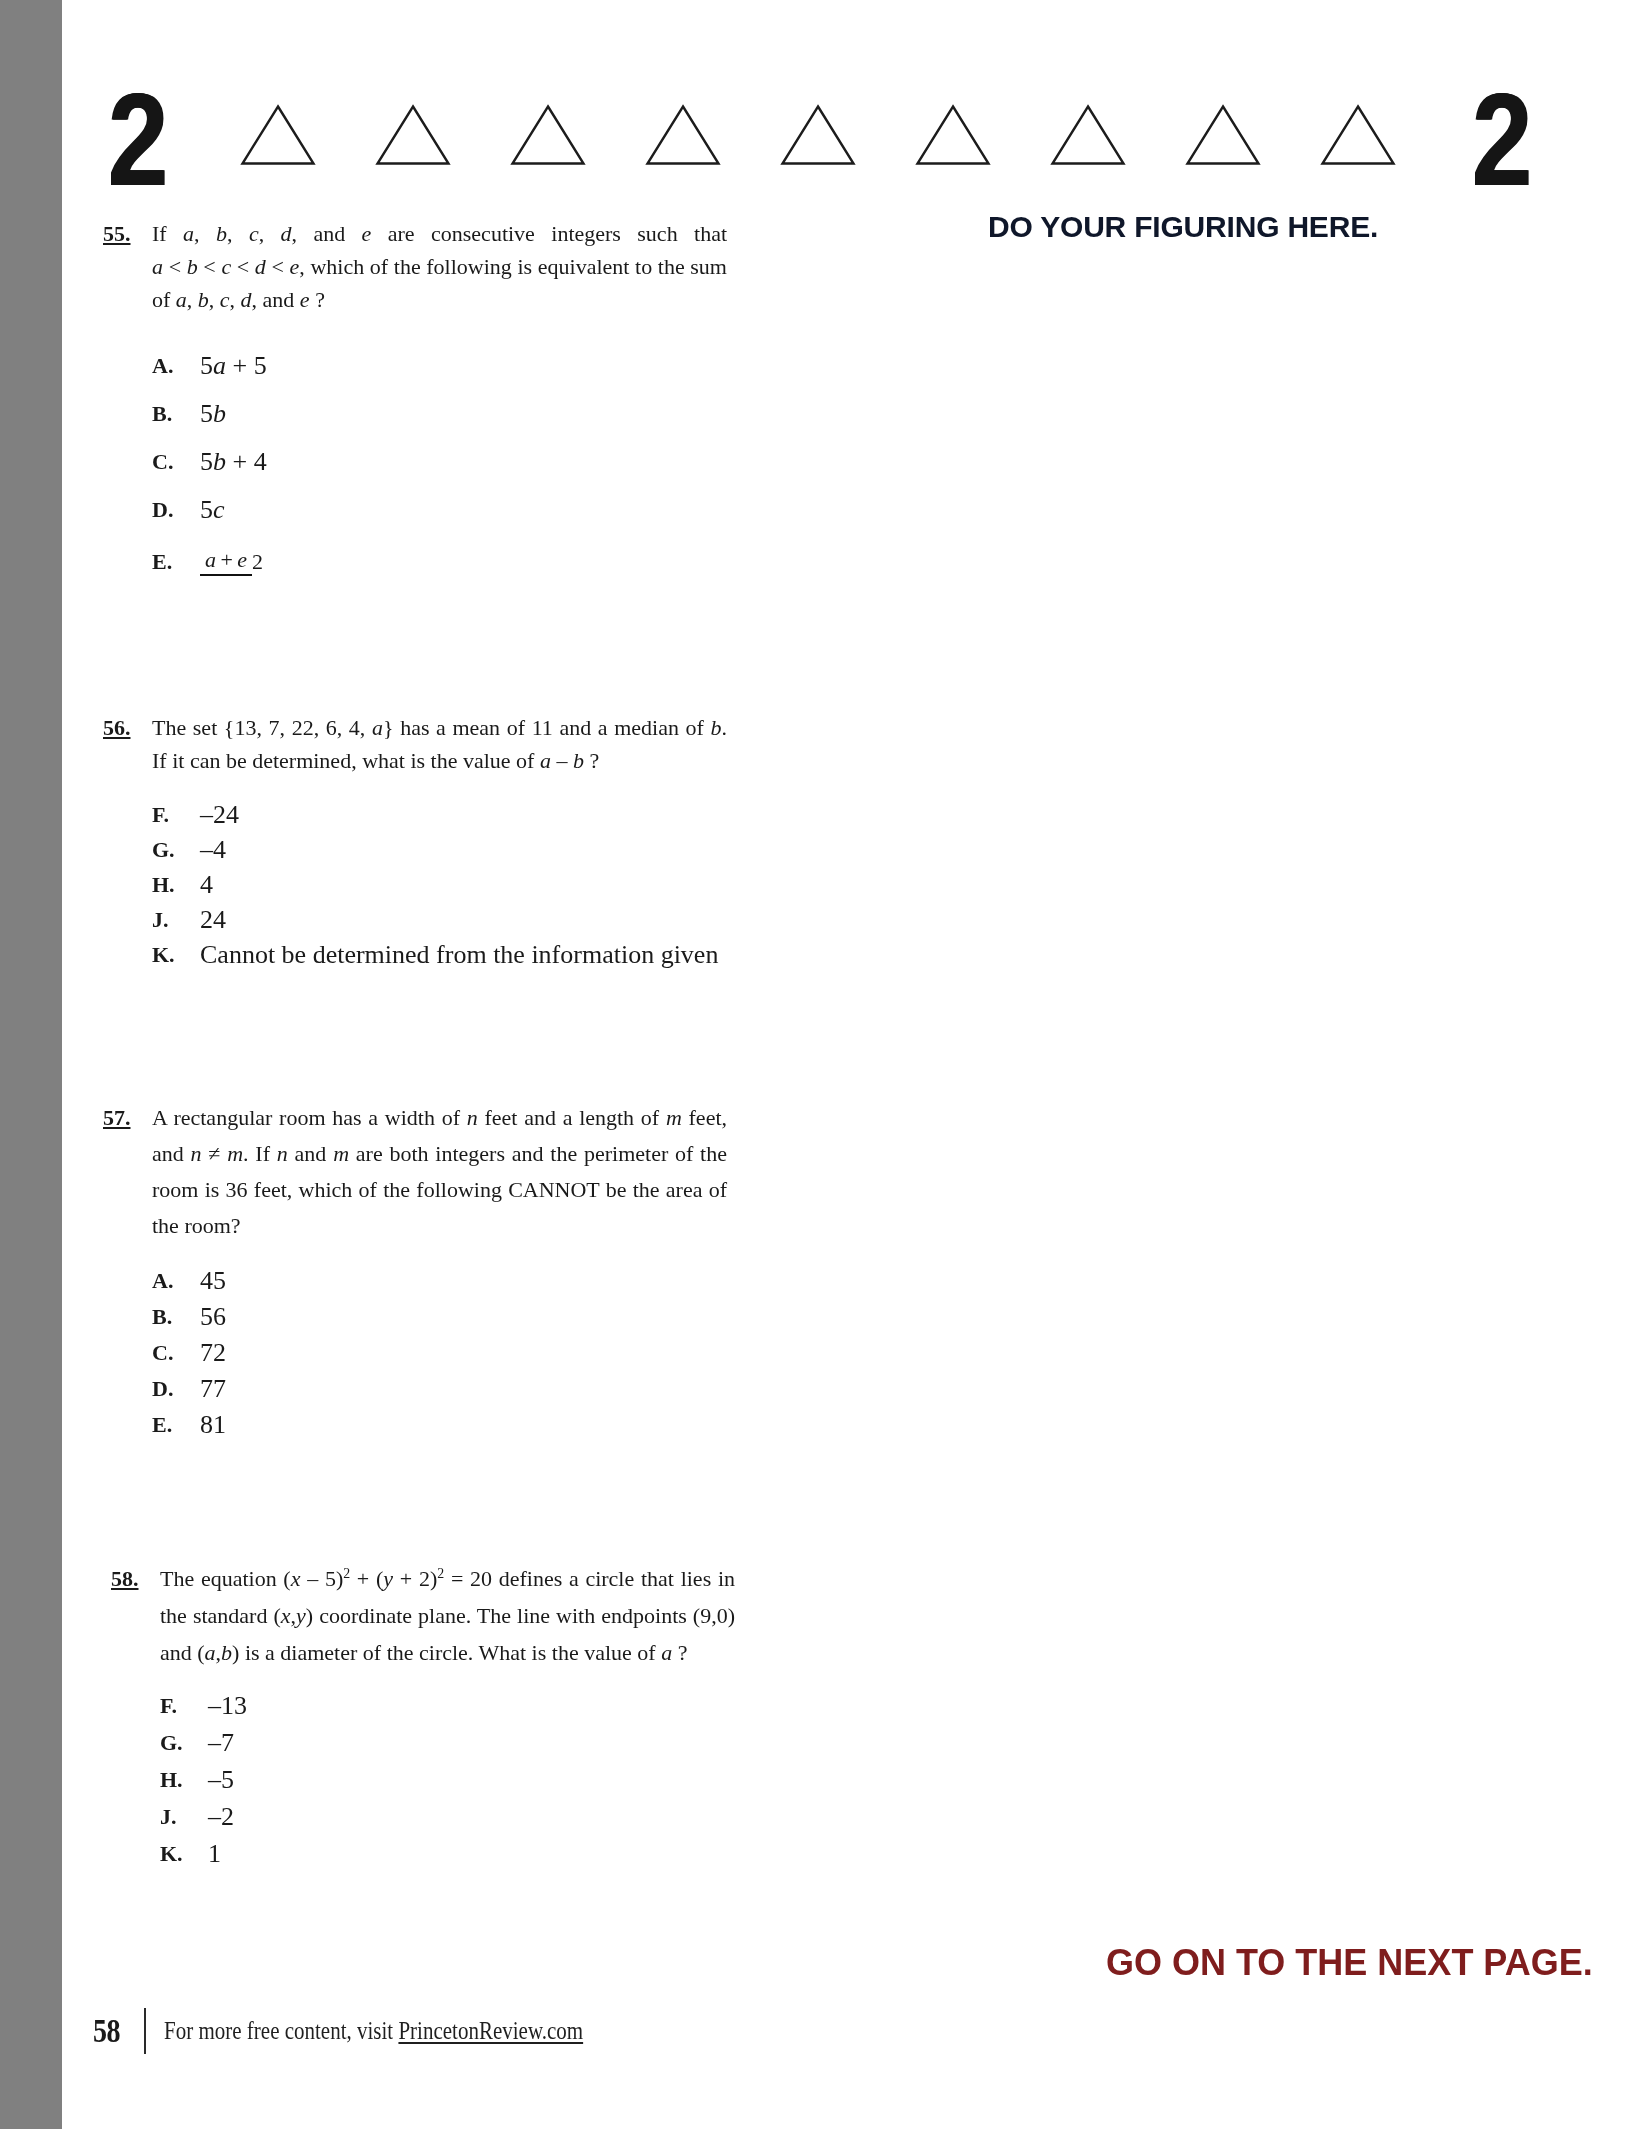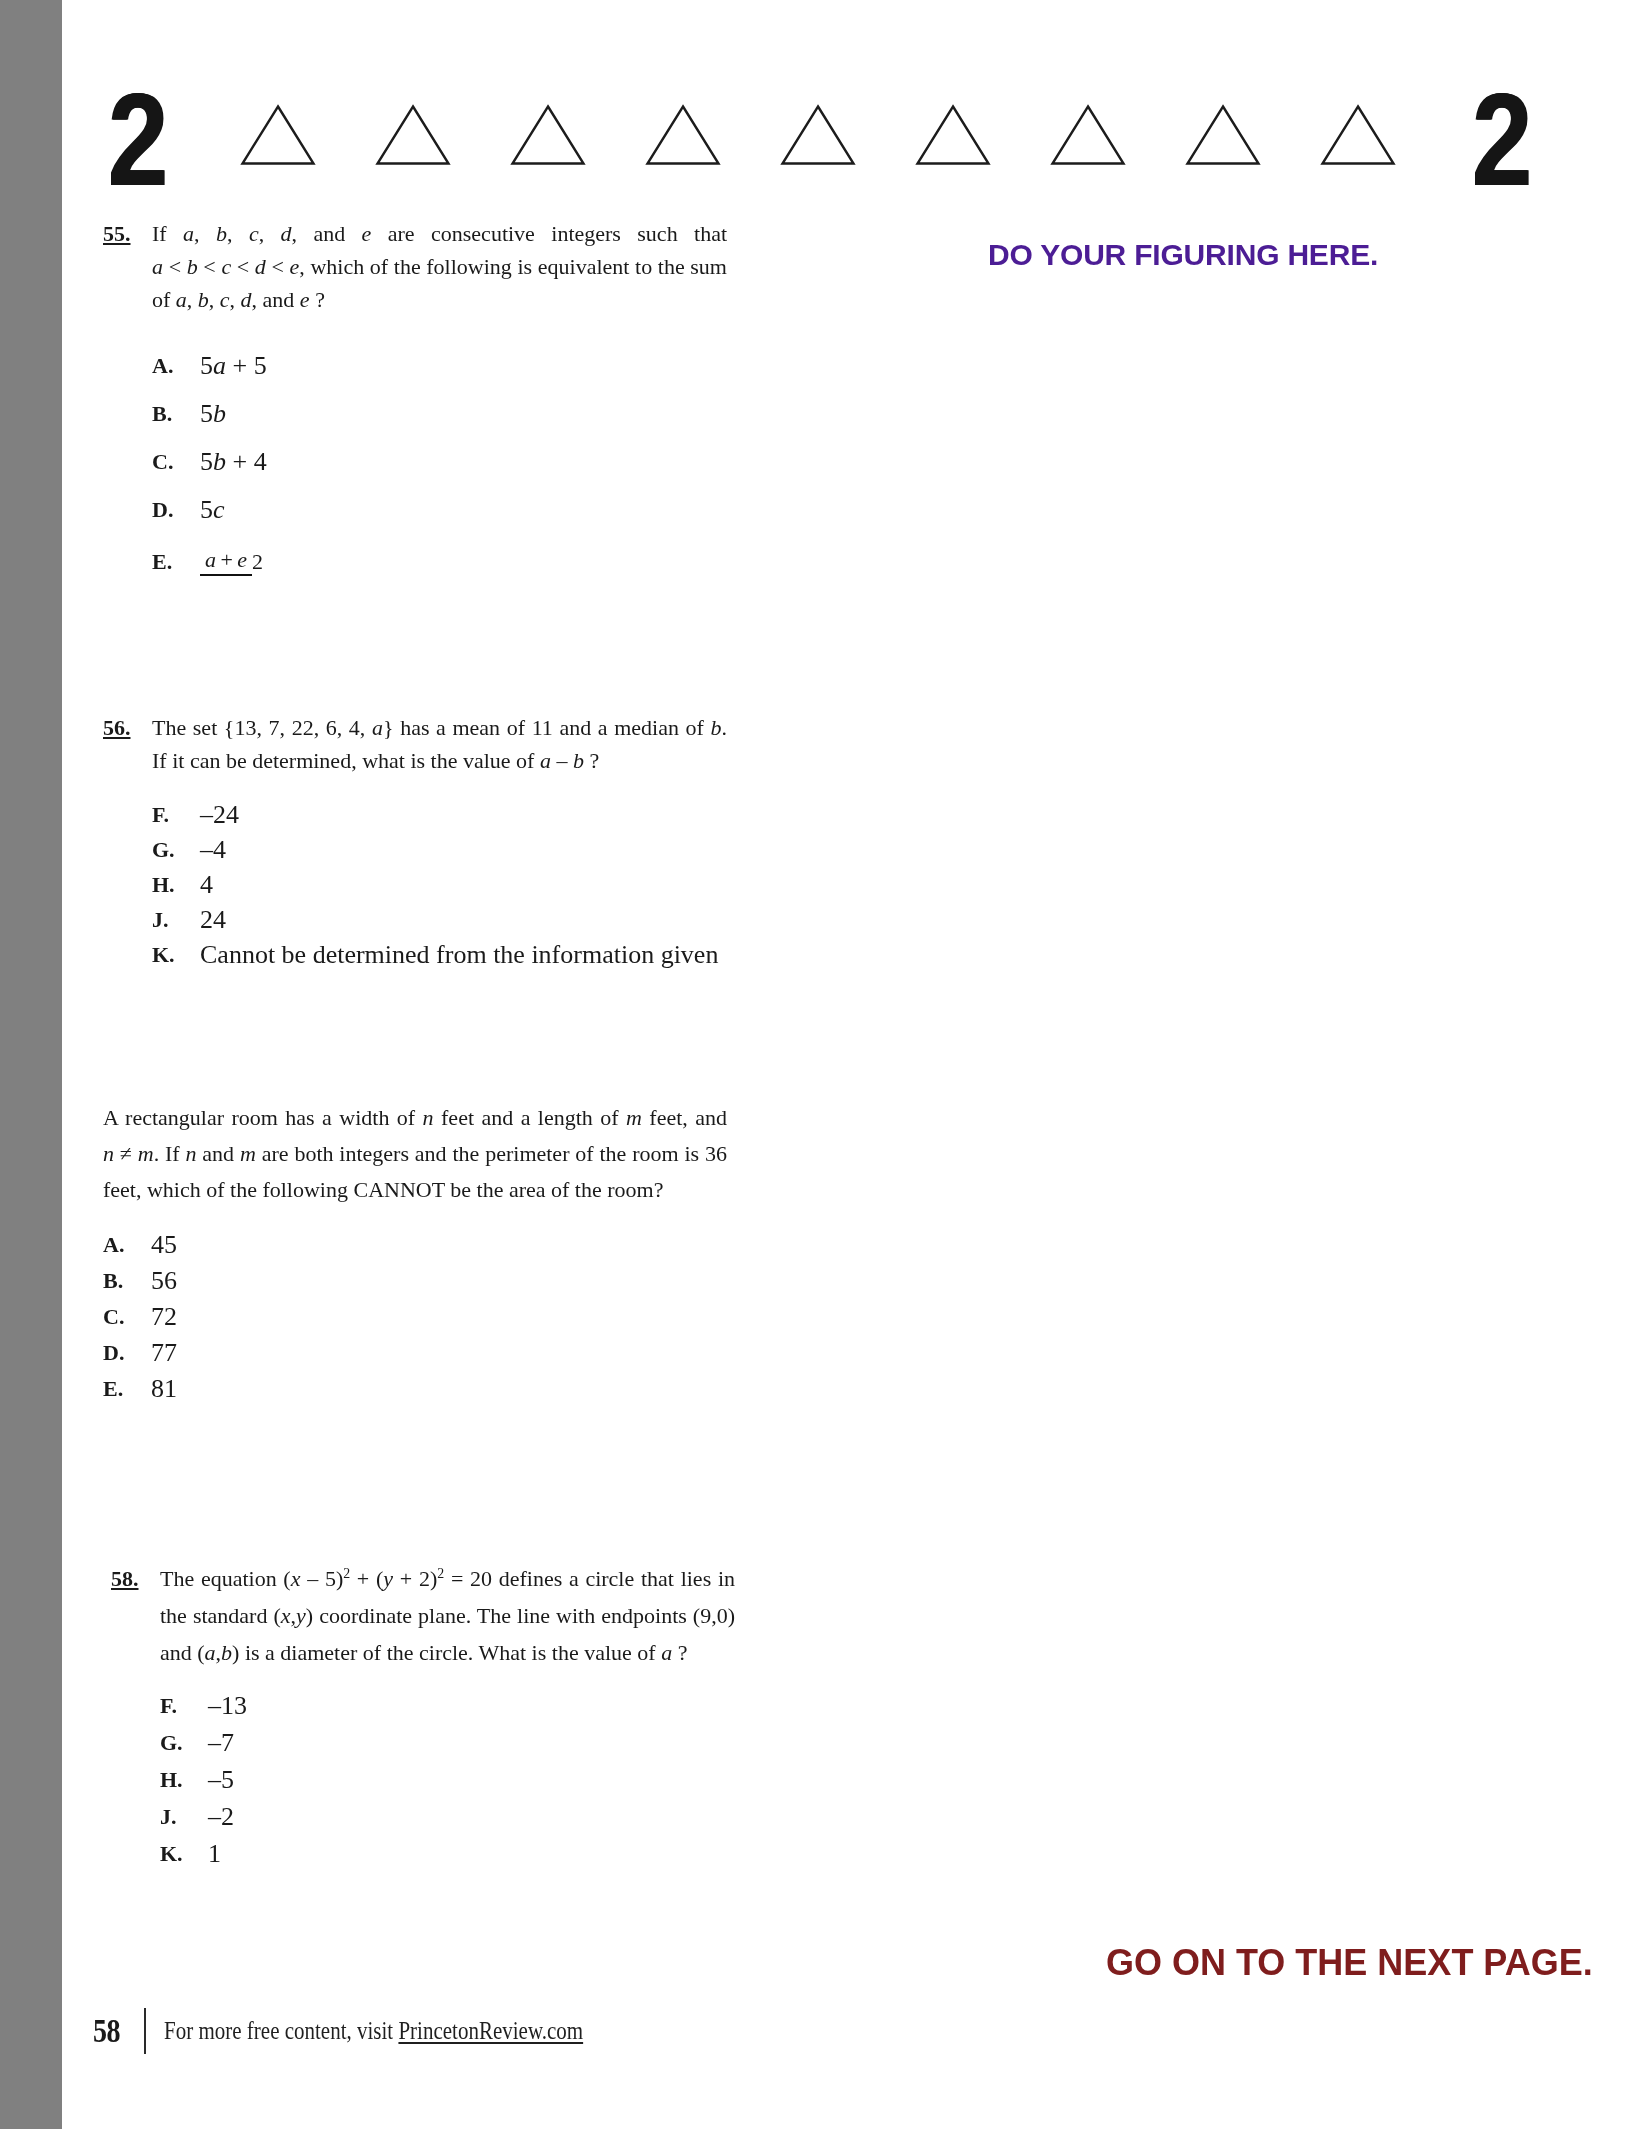--- a/index.html
+++ b/index.html
@@ -21,21 +21,21 @@
   .numeral.right { left:1472px; }
   .tri-row {
     position:absolute; left:240px; top:104px; width:1156px;
     display:flex; justify-content:space-between;
   }
   .tri-row svg { display:block; }
 
   .figuring {
     position:absolute; left:988px; top:210px;
     font-family:"Liberation Sans", sans-serif; font-weight:700;
-    font-size:30px; letter-spacing:-0.2px; color:#4c1d95; white-space:nowrap;margin-top:28px;
+    font-size:30px; letter-spacing:-0.2px; color:#0f172a; white-space:nowrap;
   }
 
   
   .q { position:absolute; left:103px; width:624px; display:flex; }
   .qnum { width:49px; flex:none; font-weight:700; font-size:22px; line-height:33px;text-decoration:underline; }
   .qbody { flex:1; min-width:0; }
   .stem { font-size:22px; line-height:33px; text-align:justify; }
   #q55 { top:217px; }
   #q56 { top:711px; }
   #q57 { top:1100px; }
@@ -175,20 +175,21 @@
               <span class="val num"><span>24</span></span>
             </div>
             <div class="choice">
               <span class="clabel">K.</span>
               <span class="val"><span>Cannot be determined from the information given</span></span>
             </div>
           </div>
         </div>
       </section>
       <section class="q" id="q57">
+        <div class="qnum">57.</div>
         <div class="qbody">
           <p class="stem"><span>A rectangular room has a width of </span><span class="it">n</span><span> feet and a length of </span><span class="it">m</span><span> feet, and </span><span class="it">n</span><span>&nbsp;≠&nbsp;</span><span class="it">m</span><span>. If </span><span class="it">n</span><span> and </span><span class="it">m</span><span> are both integers and the perimeter of the room is 36 feet, which of the following CANNOT be the area of the room?</span></p>
           <div class="choices">
             <div class="choice">
               <span class="clabel">A.</span>
               <span class="val"><span>45</span></span>
             </div>
             <div class="choice">
               <span class="clabel">B.</span>
               <span class="val"><span>56</span></span>

